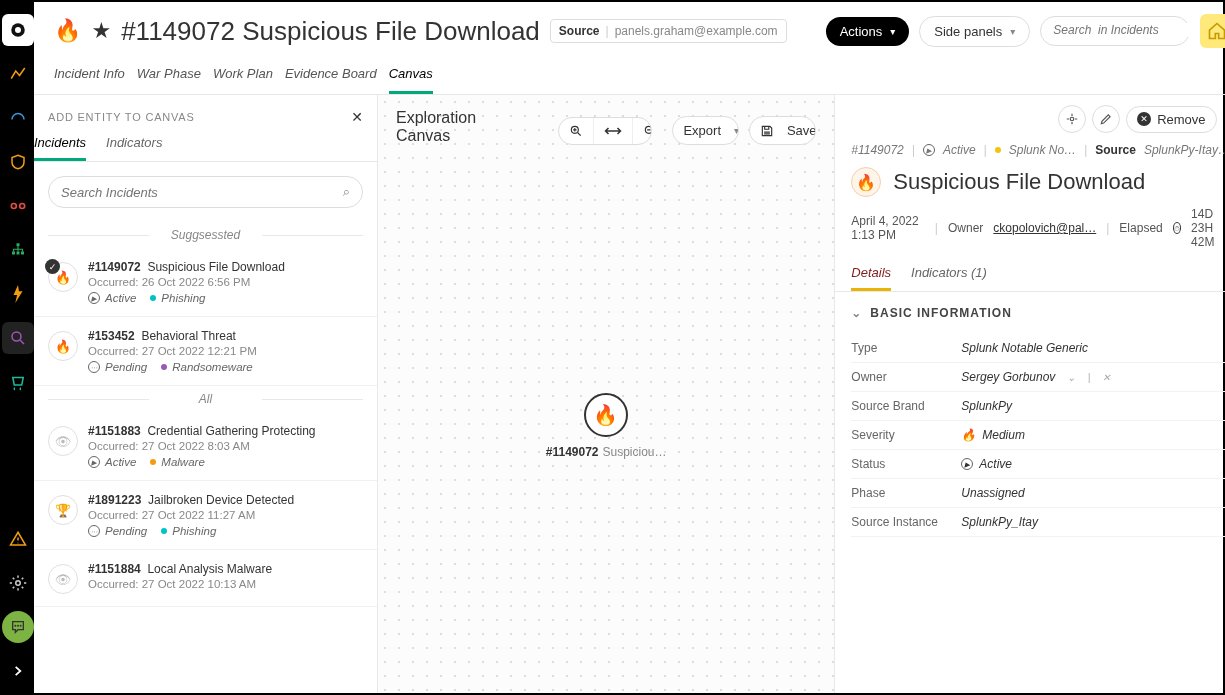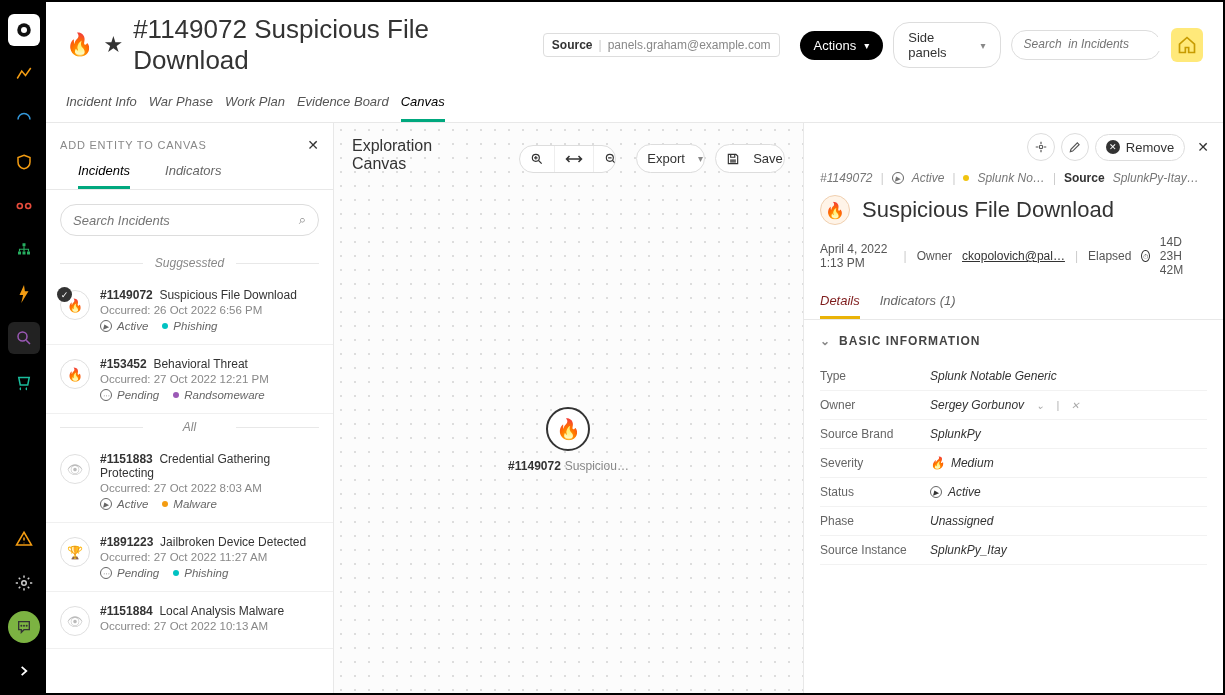--- a/index.html
+++ b/index.html
@@ -21,25 +21,25 @@
 .btn-dark { background: #000; color: #fff; border-radius: 16px; padding: 7px 14px; font-size: 13px; display: inline-flex; align-items: center; gap: 8px; cursor: pointer; }
 .btn-light { background: #fff; border: 1px solid #ddd; border-radius: 16px; padding: 7px 14px; font-size: 13px; display: inline-flex; align-items: center; gap: 8px; cursor: pointer; }
 .chevron { font-size: 10px; }
 .search-box { border: 1px solid #ddd; border-radius: 16px; padding: 6px 12px; display: flex; align-items: flex-start; gap: 14px; width: 150px; }
 .search-box input { border: none; outline: none; font-size: 12px; flex: 1; font-style: italic; color: #888; }
 .home-btn { width: 34px; height: 34px; background: #ffe97a; border-radius: 6px; display: flex; align-items: center; justify-content: center; cursor: pointer; font-size: 18px; }
 .tabs-row { display: flex; gap: 12px; padding: 14px 20px 0 20px; border-bottom: 1px solid #e8e8e8; font-style: italic; font-size: 13px; }
 .tab { padding-bottom: 10px; cursor: pointer; color: #555; }
 .tab.active { border-bottom: 3px solid #00a87e; color: #000; font-weight: 500; }
 .content { flex: 1; display: flex; overflow: hidden; }
-.left-panel { width: 288px; border-right: 1px solid #e8e8e8; display: flex; flex-direction: column; overflow: hidden; }
+.left-panel { width: 344px; border-right: 1px solid #e8e8e8; display: flex; flex-direction: column; overflow: hidden; }
 .panel-head { display: flex; align-items: center; justify-content: space-between; padding: 14px 14px 10px 14px; }
 .panel-head-title { font-size: 11px; letter-spacing: 0.8px; color: #888; }
 .close-x { cursor: pointer; font-size: 14px; color: #333; }
-.sm-tabs { display: flex; gap: 35px; padding: 0 32px; border-bottom: 1px solid #e8e8e8; font-style: italic; }
+.sm-tabs { display: flex; gap: 20px; padding: 0 0; border-bottom: 1px solid #e8e8e8; font-style: italic; }
 .sm-tab { padding-bottom: 8px; cursor: pointer; color: #666; font-size: 13px; }
 .sm-tab.active { color: #000; border-bottom: 3px solid #00a87e; font-weight: 500; }
 .search-incidents { margin: 14px; border: 1px solid #ddd; border-radius: 16px; padding: 7px 12px; display: flex; align-items: center; }
 .search-incidents input { border: none; outline: none; flex: 1; font-size: 13px; font-style: italic; color: #888; }
 .si-icon { color: #888; }
 .divider-label { text-align: center; font-style: italic; color: #888; font-size: 12px; position: relative; margin: 6px 14px; }
 .divider-label::before, .divider-label::after { content: ""; position: absolute; top: 50%; width: 32%; border-top: 1px solid #e8e8e8; }
 .divider-label::before { left: 0; }
 .divider-label::after { right: 0; }
 .inc-list { overflow-y: auto; flex: 1; }

